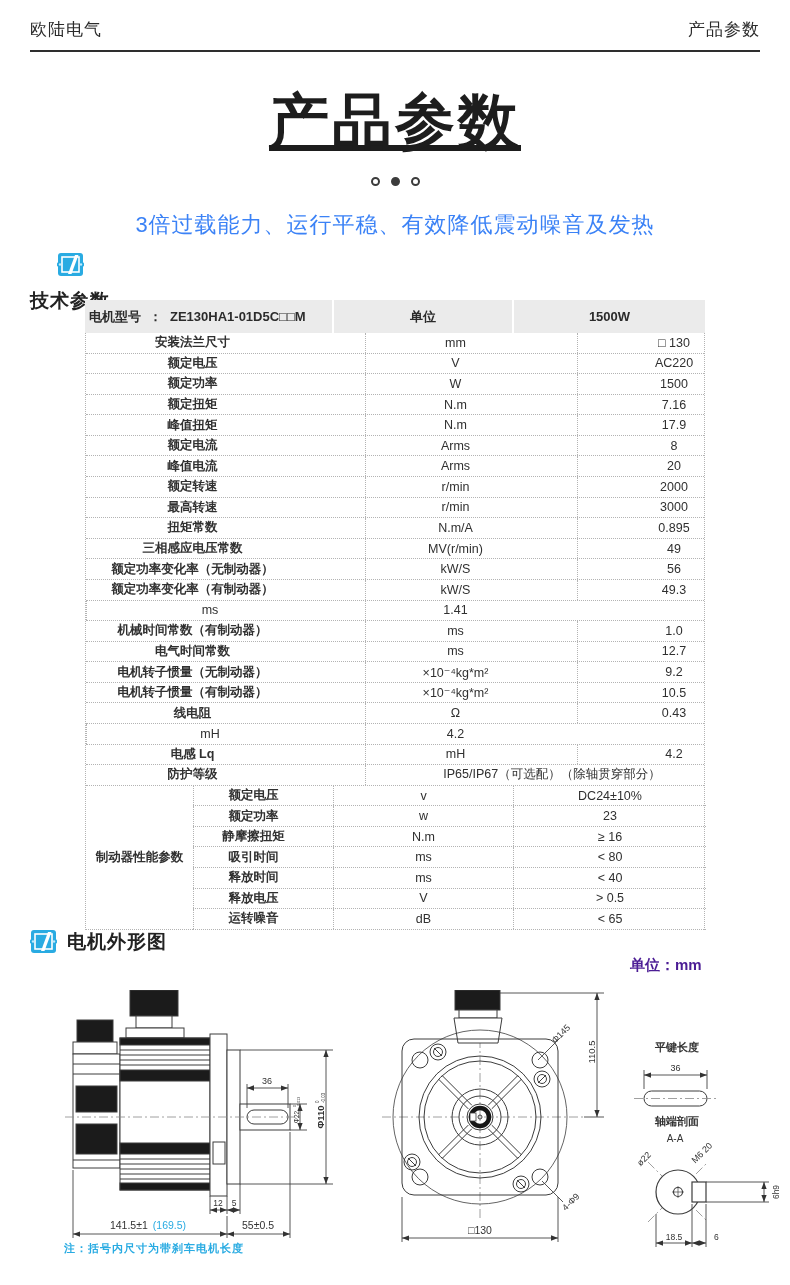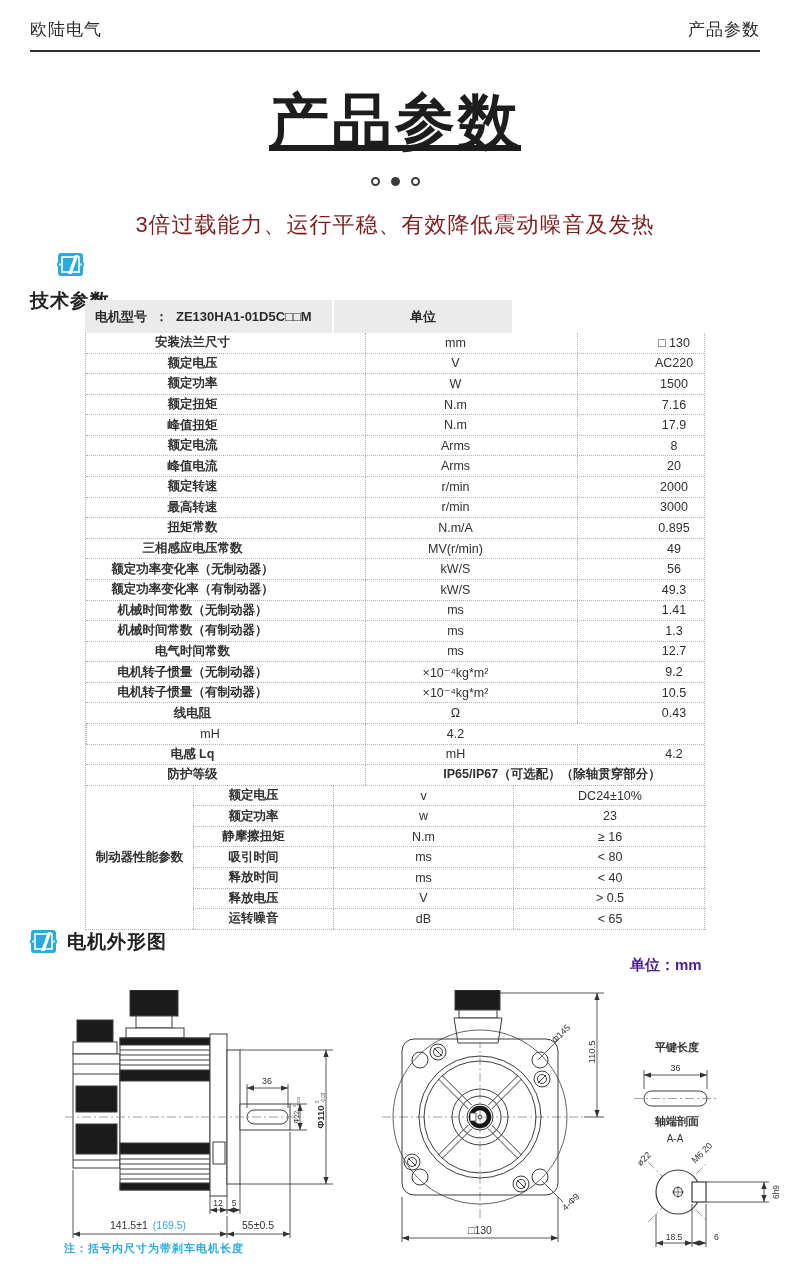--- a/index.html
+++ b/index.html
@@ -12,39 +12,39 @@
   .topbar{position:absolute;top:18px;left:30px;right:30px;display:flex;justify-content:space-between;
     font-size:17px;color:#2b2b2b;letter-spacing:1px;}
   .topline{position:absolute;top:50px;left:30px;right:30px;border-top:2px solid #2e2e2e;}
   
   .hero-title{position:absolute;top:82px;left:0;width:100%;text-align:center;
     font-size:60px;font-weight:700;color:#1d1d1d;letter-spacing:3px;text-decoration:underline;}
   .dots{position:absolute;top:177px;left:0;width:100%;display:flex;justify-content:center;gap:11px;}
   .dot{width:9px;height:9px;border-radius:50%;box-sizing:border-box;border:2px solid #3c3c3c;background:transparent;}
   .dot.active{background:#3c3c3c;border-color:#3c3c3c;}
   .hero-sub{position:absolute;top:210px;left:0;width:100%;text-align:center;
-    font-size:22px;color:#7f1d1d;letter-spacing:1px;}
+    font-size:22px;color:#3b82f6;letter-spacing:1px;}
   
   .sec{position:absolute;left:30px;display:flex;align-items:center;gap:10px;}
   .sec.s1{top:251px;flex-direction:column;} .sec.s2{top:928px;}
   .sec-title{font-size:19px;font-weight:700;color:#222;letter-spacing:1px;}
   .sec-icon{width:27px;height:27px;flex:0 0 27px;}
   
   .spec{position:absolute;left:85px;top:300px;width:620px;font-size:12.5px;}
   .thead{display:grid;grid-template-columns:247px 180px 193px;height:33px;font-weight:700;font-size:13px;color:#2b2b2b;}
   .thead .hcell{background:#ebebeb;display:flex;align-items:center;justify-content:center;}
-  .thead .hcell.model{justify-content:flex-start;padding-left:10px;}
+  .thead .hcell.model{justify-content:flex-start;padding-left:4px;}
   .thead .hcell + .hcell{border-left:2px solid #fff;}
   .tbodyx{border-left:1px dotted #b3b3b3;border-right:1px dotted #b3b3b3;}
   .trow{display:grid;grid-template-columns:247px 180px 193px;height:19.58px;border-bottom:1px dotted #b3b3b3;gap:32px;}
   .cell{display:flex;align-items:center;justify-content:center;overflow:hidden;white-space:nowrap;}
   .cell.name{font-weight:600;padding-right:34px;}
   .cell.unit,.cell.value{border-left:1px dotted #b3b3b3;}
   .trow.prot{grid-template-columns:247px 373px;}
-  .trow.prot .pvalue{border-left:1px dotted #b3b3b3;display:flex;align-items:center;justify-content:center;font-weight:bold;}
+  .trow.prot .pvalue{border-left:1px dotted #b3b3b3;display:flex;align-items:center;justify-content:center;}
   .brake{display:flex;border-bottom:0;}
   .brake-label{width:107px;flex:0 0 107px;display:flex;align-items:center;justify-content:center;
     font-weight:600;border-bottom:1px dotted #b3b3b3;}
   .brake-rows{flex:1;}
   .brow{display:grid;grid-template-columns:140px 180px 193px;height:19.58px;border-bottom:1px dotted #b3b3b3;}
   .brow .bname{border-left:1px dotted #b3b3b3;font-weight:600;padding-right:20px;}
   
   .unit-label{position:absolute;left:630px;top:956px;width:130px;font-size:15px;font-weight:600;color:#4c1d95;}
   .draw{position:absolute;}
   .d-side{left:30px;top:990px;}
@@ -85,20 +85,21 @@
 </div>
 
 <div class="spec">
   <div class="thead">
     <div class="hcell model">
       <span>电机型号</span>
       <span style="margin:0 8px;">：</span>
       <span>ZE130HA1-01D5C□□M</span>
     </div>
     <div class="hcell">单位</div>
+    <div class="hcell">1500W</div>
   </div>
   <div class="tbodyx">
     <div>
 
         <div class="trow">
           <div class="cell name">安装法兰尺寸</div>
           <div class="cell unit">mm</div>
           <div class="cell value">□ 130</div>
         </div>
 
@@ -168,29 +169,28 @@
           <div class="cell value">56</div>
         </div>
 
         <div class="trow">
           <div class="cell name">额定功率变化率（有制动器）</div>
           <div class="cell unit">kW/S</div>
           <div class="cell value">49.3</div>
         </div>
 
         <div class="trow">
-          <div class="cell name">机械时间常数（无制动器）</div>
           <div class="cell unit">ms</div>
           <div class="cell value">1.41</div>
         </div>
 
         <div class="trow">
           <div class="cell name">机械时间常数（有制动器）</div>
           <div class="cell unit">ms</div>
-          <div class="cell value">1.3</div>
+          <div class="cell value">1.0</div>
         </div>
 
         <div class="trow">
           <div class="cell name">电气时间常数</div>
           <div class="cell unit">ms</div>
           <div class="cell value">12.7</div>
         </div>
 
         <div class="trow">
           <div class="cell name">电机转子惯量（无制动器）</div>

